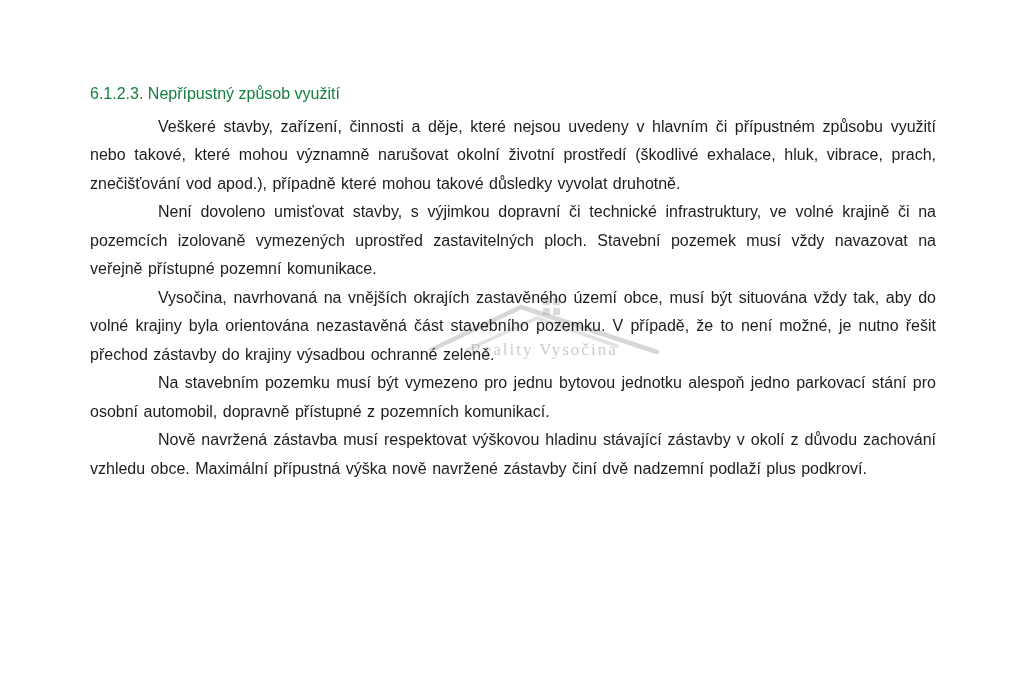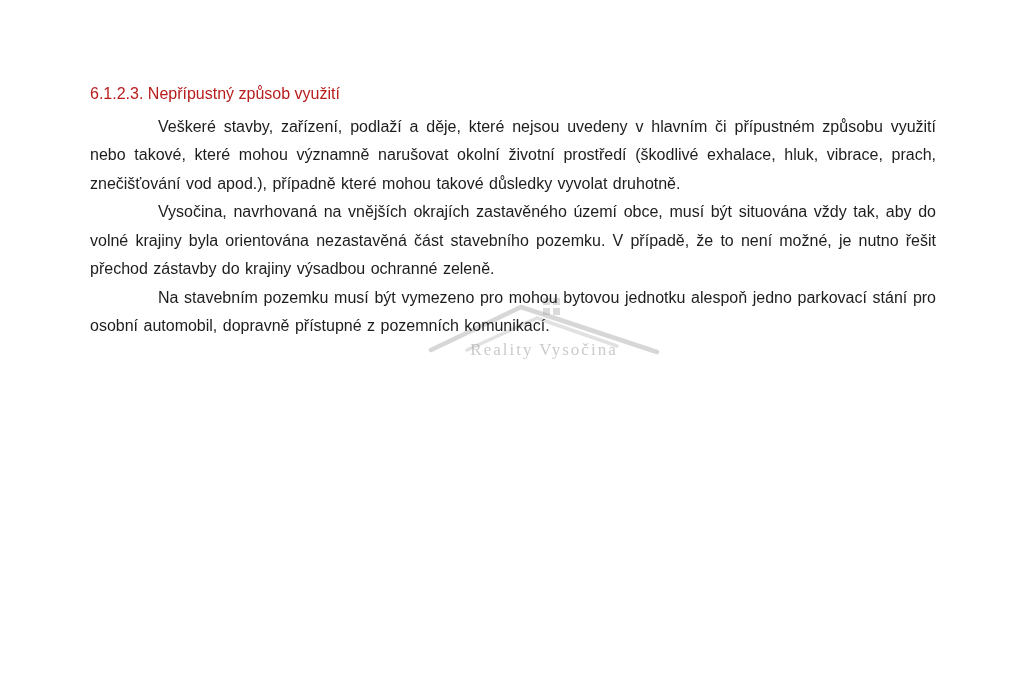--- a/index.html
+++ b/index.html
@@ -22,21 +22,21 @@
     width: 846px;
     z-index: 1;
     color: #1d1d1d;
   }
   .heading {
     font-size: 16px;
     line-height: 28.5px;
     font-weight: normal;
     margin: 4px 0;
     text-align: left;
-    color: #b91c1c;
+    color: #15803d;
   }
   .para {
     font-size: 16px;
     line-height: 28.5px;
     margin: 0;
     text-align: justify;
     text-align-last: left;
     text-indent: 68px;
     color: #1d1d1d;
     word-spacing: 1px;
@@ -86,25 +86,27 @@
       <rect x="118" y="16" width="7" height="7" fill="rgba(165,165,165,0.4)" stroke="none"></rect>
       <rect x="128" y="16" width="7" height="7" fill="rgba(165,165,165,0.4)" stroke="none"></rect>
     </svg>
     <div class="watermark-label">Reality Vysočina</div>
   </div>
 
   <div class="content">
 
     <h2 class="heading">6.1.2.3. Nepřípustný způsob využití</h2>
 
-    <p class="para">Veškeré stavby, zařízení, podlaží a děje, které nejsou uvedeny v hlavním či přípustném způsobu využití nebo takové, které mohou významně narušovat okolní životní prostředí (škodlivé exhalace, hluk, vibrace, prach, znečišťování vod apod.), případně které mohou takové důsledky vyvolat druhotně.</p>
+    <p class="para">Veškeré stavby, zařízení, činnosti a děje, které nejsou uvedeny v hlavním či přípustném způsobu využití nebo takové, které mohou významně narušovat okolní životní prostředí (škodlivé exhalace, hluk, vibrace, prach, znečišťování vod apod.), případně které mohou takové důsledky vyvolat druhotně.</p>
 
 
 
+    <p class="para">Není dovoleno umisťovat stavby, s výjimkou dopravní či technické infrastruktury, ve volné krajině či na pozemcích izolovaně vymezených uprostřed zastavitelných ploch. Stavební pozemek musí vždy navazovat na veřejně přístupné pozemní komunikace.</p>
 
     <p class="para">Vysočina, navrhovaná na vnějších okrajích zastavěného území obce, musí být situována vždy tak, aby do volné krajiny byla orientována nezastavěná část stavebního pozemku. V případě, že to není možné, je nutno řešit přechod zástavby do krajiny výsadbou ochranné zeleně.</p>
 
-    <p class="para">Na stavebním pozemku musí být vymezeno pro mohou bytovou jednotku alespoň jedno parkovací stání pro osobní automobil, dopravně přístupné z pozemních komunikací.</p>
+    <p class="para">Na stavebním pozemku musí být vymezeno pro jednu bytovou jednotku alespoň jedno parkovací stání pro osobní automobil, dopravně přístupné z pozemních komunikací.</p>
 
 
+    <p class="para">Nově navržená zástavba musí respektovat výškovou hladinu stávající zástavby v okolí z důvodu zachování vzhledu obce. Maximální přípustná výška nově navržené zástavby činí dvě nadzemní podlaží plus podkroví.</p>
 
   </div>
 </div>
 
 </body></html>

